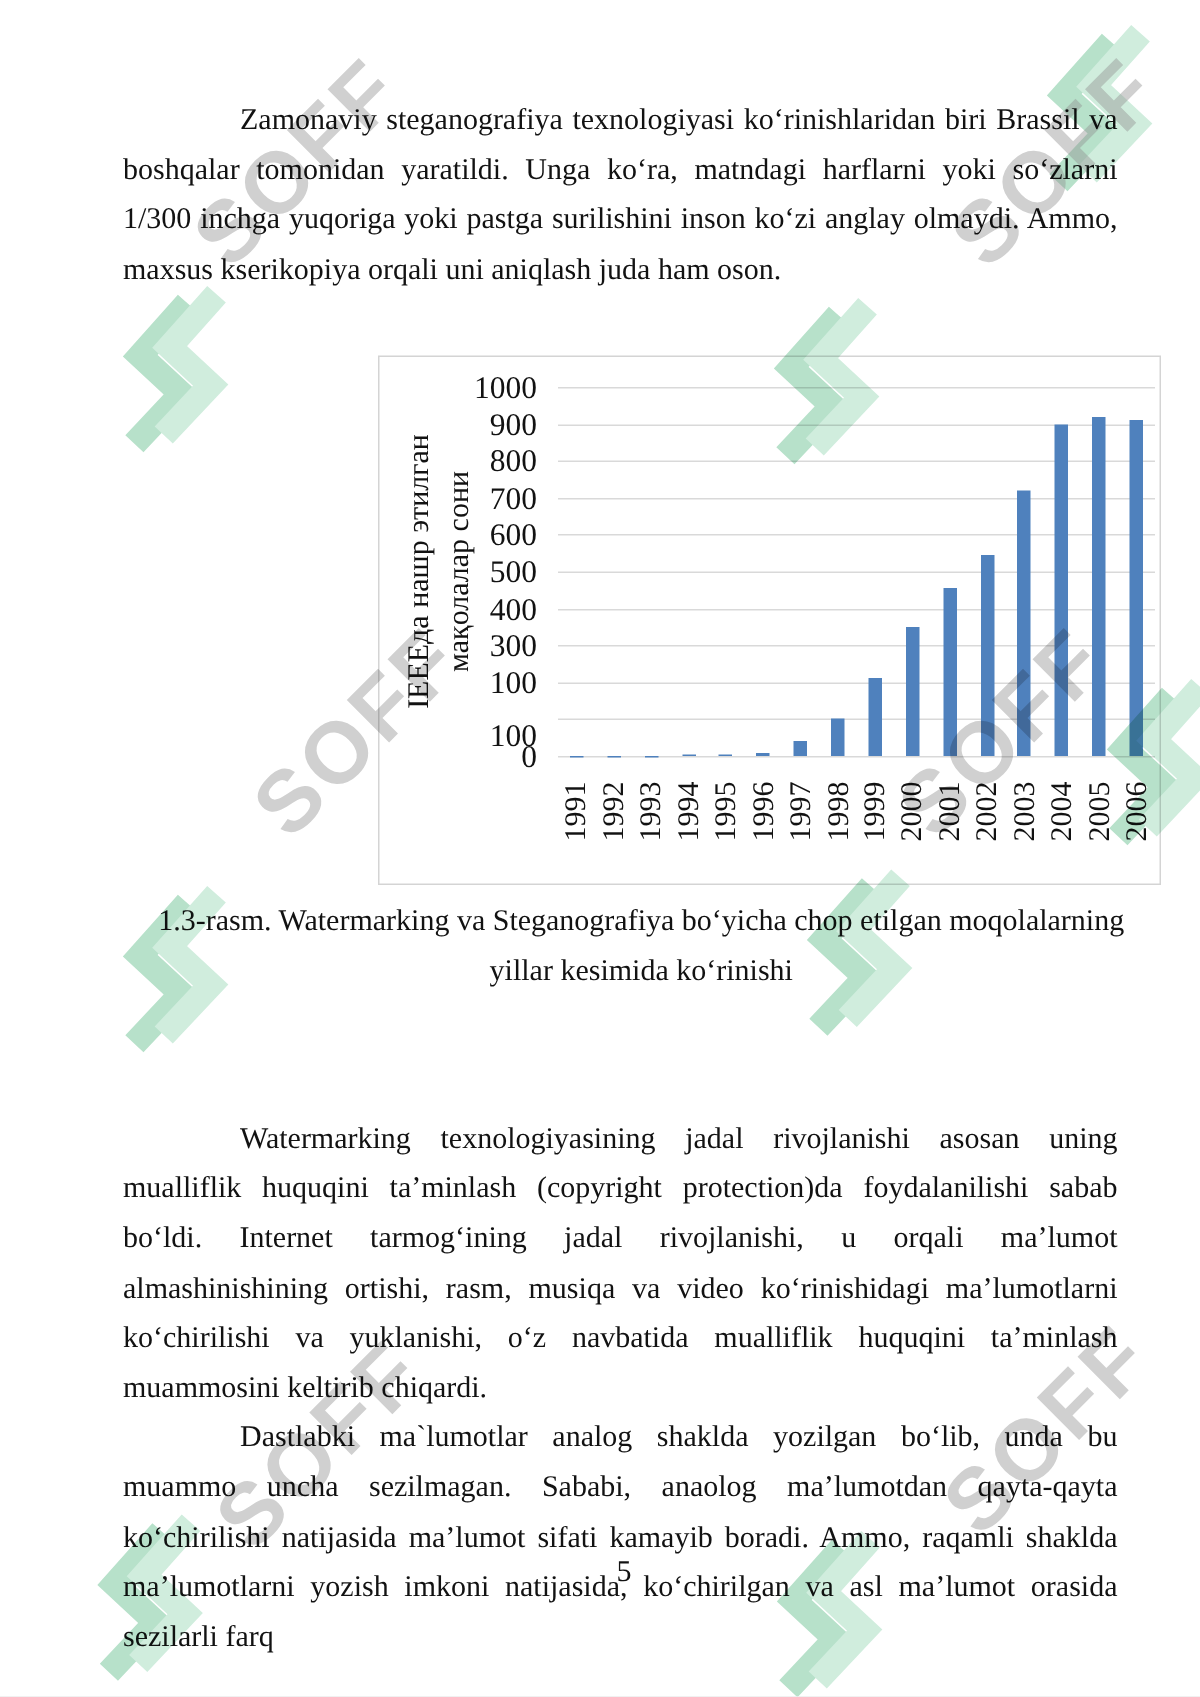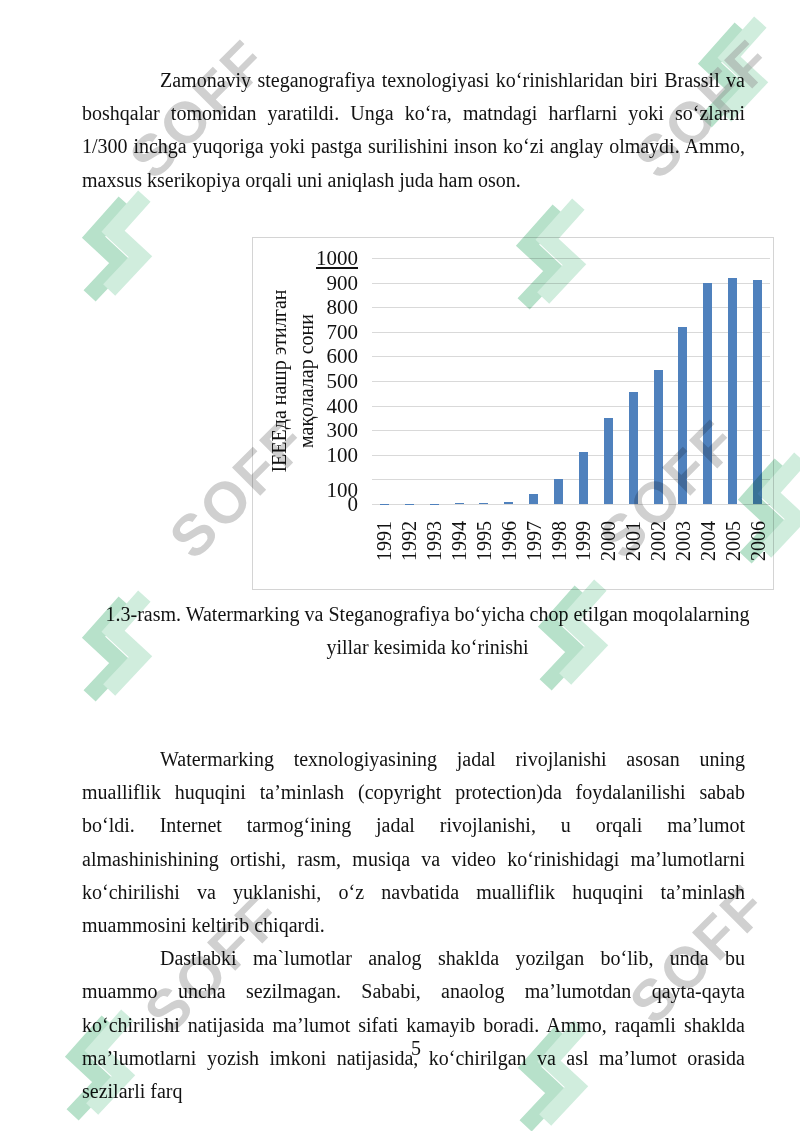--- a/index.html
+++ b/index.html
@@ -73,21 +73,21 @@
         <div class="y-tick" style="top: 235px;">0</div>
         <div class="y-tick" style="top: 221px;">100</div>
         <div class="y-tick" style="top: 185.8px;">100</div>
         <div class="y-tick" style="top: 161.2px;">300</div>
         <div class="y-tick" style="top: 136.6px;">400</div>
         <div class="y-tick" style="top: 112px;">500</div>
         <div class="y-tick" style="top: 87.4px;">600</div>
         <div class="y-tick" style="top: 62.8px;">700</div>
         <div class="y-tick" style="top: 38.2px;">800</div>
         <div class="y-tick" style="top: 13.6px;">900</div>
-        <div class="y-tick" style="top: -11px; text-decoration: underline;">1000</div>
+        <div class="y-tick" style="top: -11px;">1000</div>
       </div>
     <div class="plot-area" id="plot-area">
         <div class="gridline" style="top: 246px;"></div>
         <div class="gridline" style="top: 221.4px;"></div>
         <div class="gridline" style="top: 196.8px;"></div>
         <div class="gridline" style="top: 172.2px;"></div>
         <div class="gridline" style="top: 147.6px;"></div>
         <div class="gridline" style="top: 123px;"></div>
         <div class="gridline" style="top: 98.4px;"></div>
         <div class="gridline" style="top: 73.8px;"></div>

